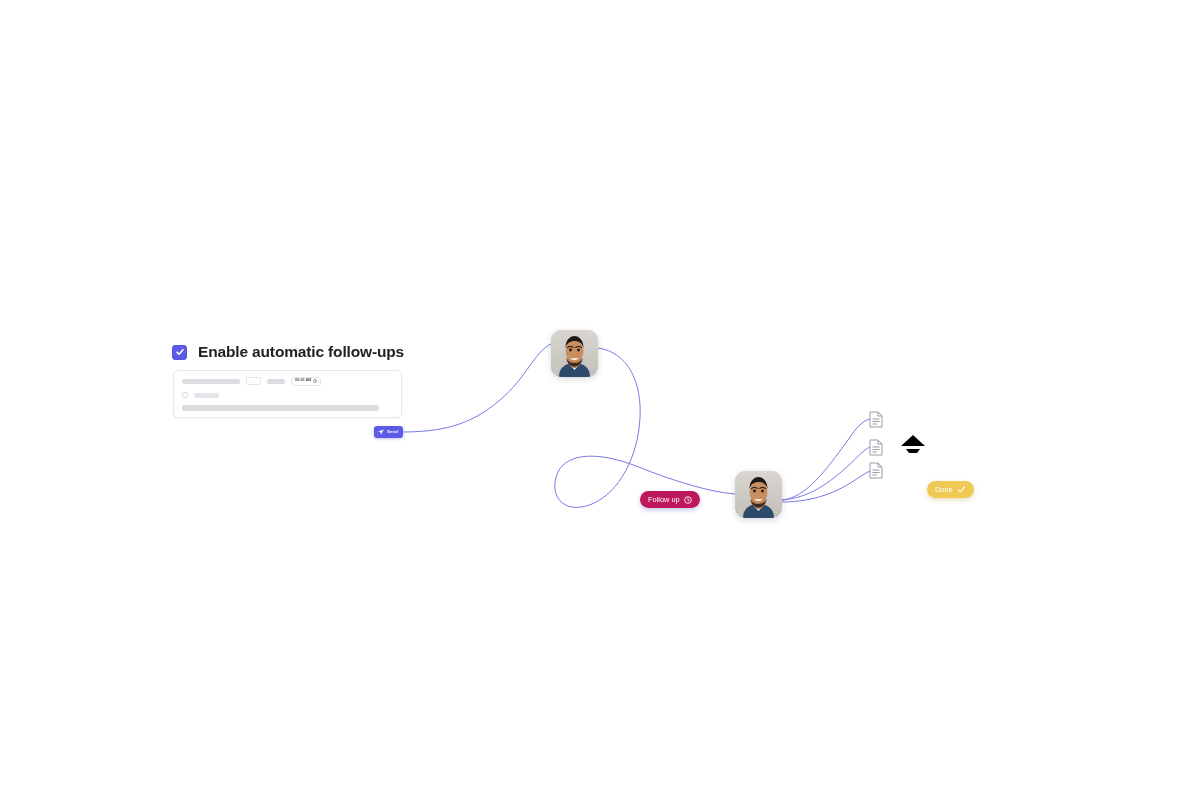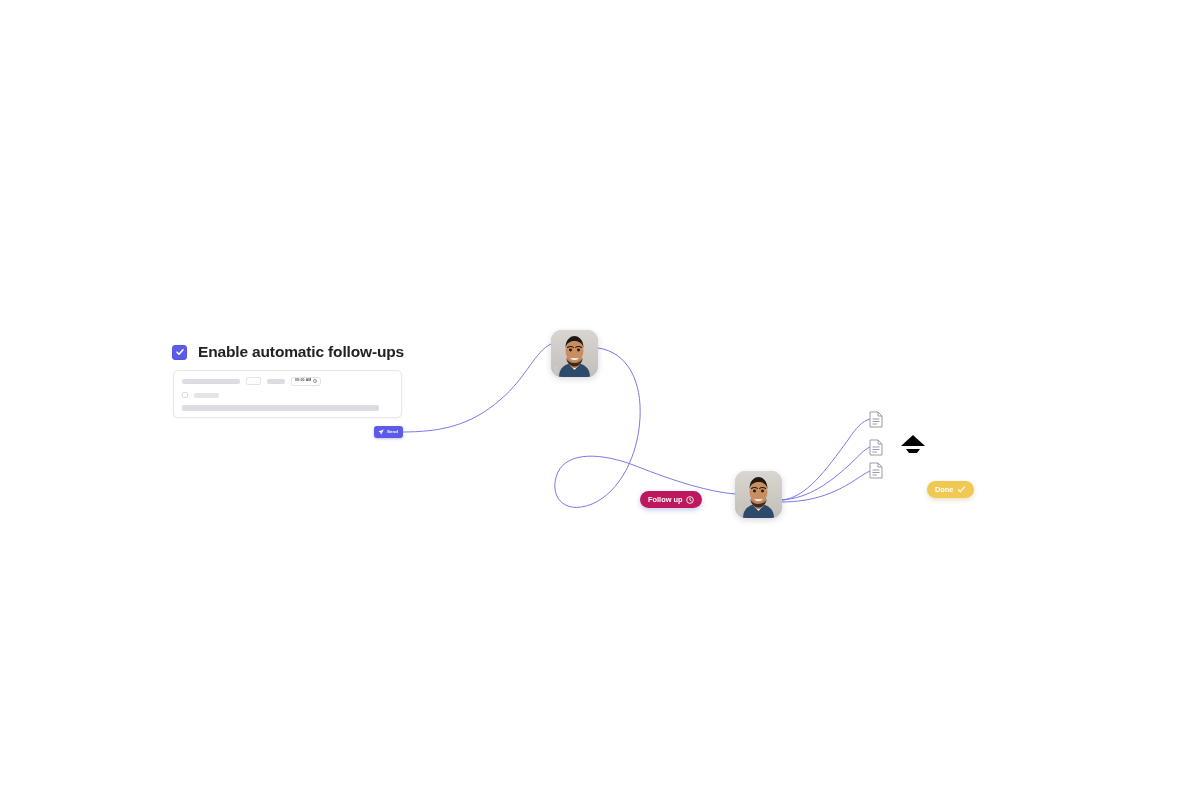--- a/index.html
+++ b/index.html
@@ -173,21 +173,21 @@
     display: flex;
     align-items: center;
     gap: 4px;
     border-radius: 999px;
     padding: 0 8px;
     height: 17px;
     cursor: pointer;
   }
   .pill-label {
     font-size: 7.4px;
-    font-weight: 700;
+    font-weight: 400;
     line-height: 1;
     white-space: nowrap;
   }
   #pill-followup {
     left: 640px;
     top: 491px;
     background: #be185d;
     box-shadow: 0 2px 5px rgba(70,70,190,0.30);
   }
   #pill-followup .pill-label { color: #ffffff; }

